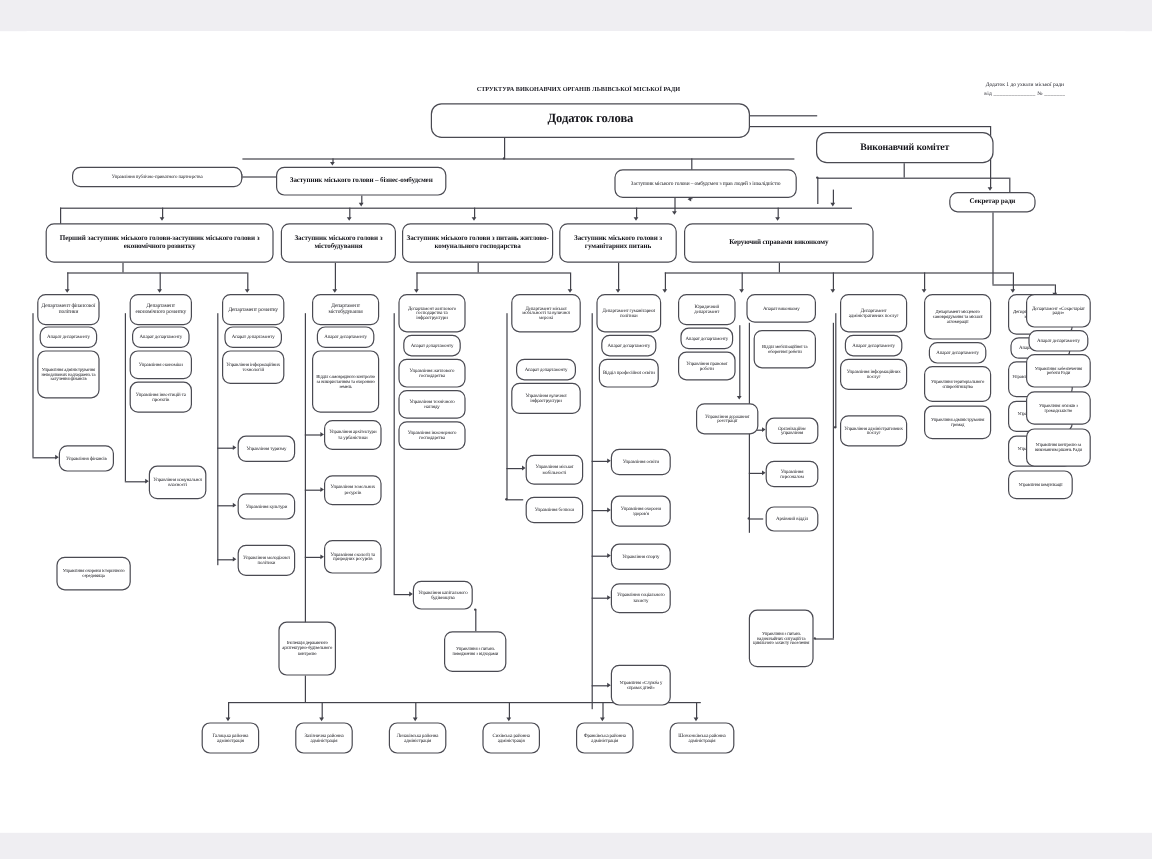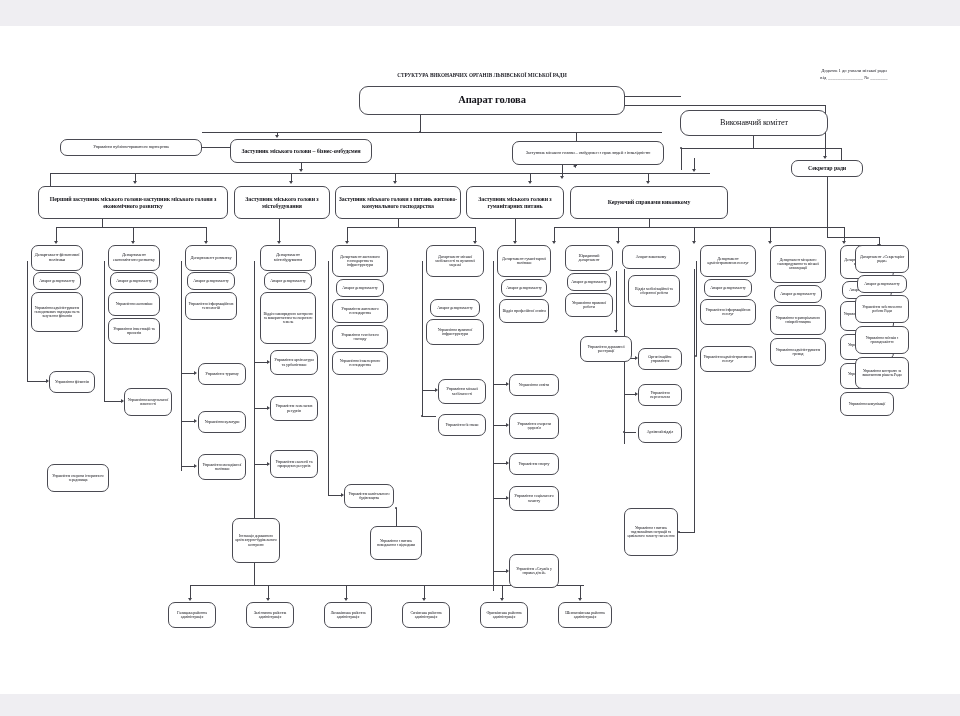--- a/index.html
+++ b/index.html
@@ -53,21 +53,21 @@
     color:#1a1a22;
     z-index:4;
   }
 
   
   .lv0{font-size:10.5px;font-weight:bold;border-width:1.4px;border-radius:9px;}
   .lv2{font-size:5.9px;font-weight:bold;}
   .lv3{font-size:4.5px;}
   .lv4{font-size:4.1px;}
   .lv5{font-size:3.9px;}
-  .exec{font-size:8.2px;font-weight:normal;border-width:1.3px;border-radius:9px;}
+  .exec{font-size:8.2px;font-weight:bold;border-width:1.3px;border-radius:9px;}
 
   
   .ln{position:absolute;background:#43434b;z-index:1;}
   .lnh{height:1px;}
   .lnv{width:1px;}
   .arw{
     position:absolute;width:0;height:0;z-index:2;
     border-left:2.4px solid transparent;
     border-right:2.4px solid transparent;
     border-top:3.4px solid #43434b;
@@ -99,21 +99,21 @@
 <div id="sheet">
 
   <div class="docref">
     <div>Додаток 1 до ухвали міської ради</div>
     <div class="l2">від ______________ № _______</div>
   </div>
 
   <div class="t-title" style="left:290px;top:46px;width:340px;font-size:5.2px;">СТРУКТУРА ВИКОНАВЧИХ ОРГАНІВ ЛЬВІВСЬКОЇ МІСЬКОЇ РАДИ</div>
 
   <div class="node lv0" style="left:337px;top:60px;width:266px;height:29px;">
-    <span>Апарат голова</span>
+    <span>Додаток голова</span>
   </div>
 
   <div class="ln lnh" style="left:603px;top:70px;width:56px;"></div>
   <div class="ln lnh" style="left:603px;top:79px;width:200px;"></div>
 
   <div class="node exec" style="left:658px;top:84px;width:148px;height:26px;">
     <span>Виконавчий комітет</span>
   </div>
   <div class="ln lnv" style="left:731px;top:110px;height:12px;"></div>
   <div class="ln lnh" style="left:659px;top:122px;width:160px;"></div>

